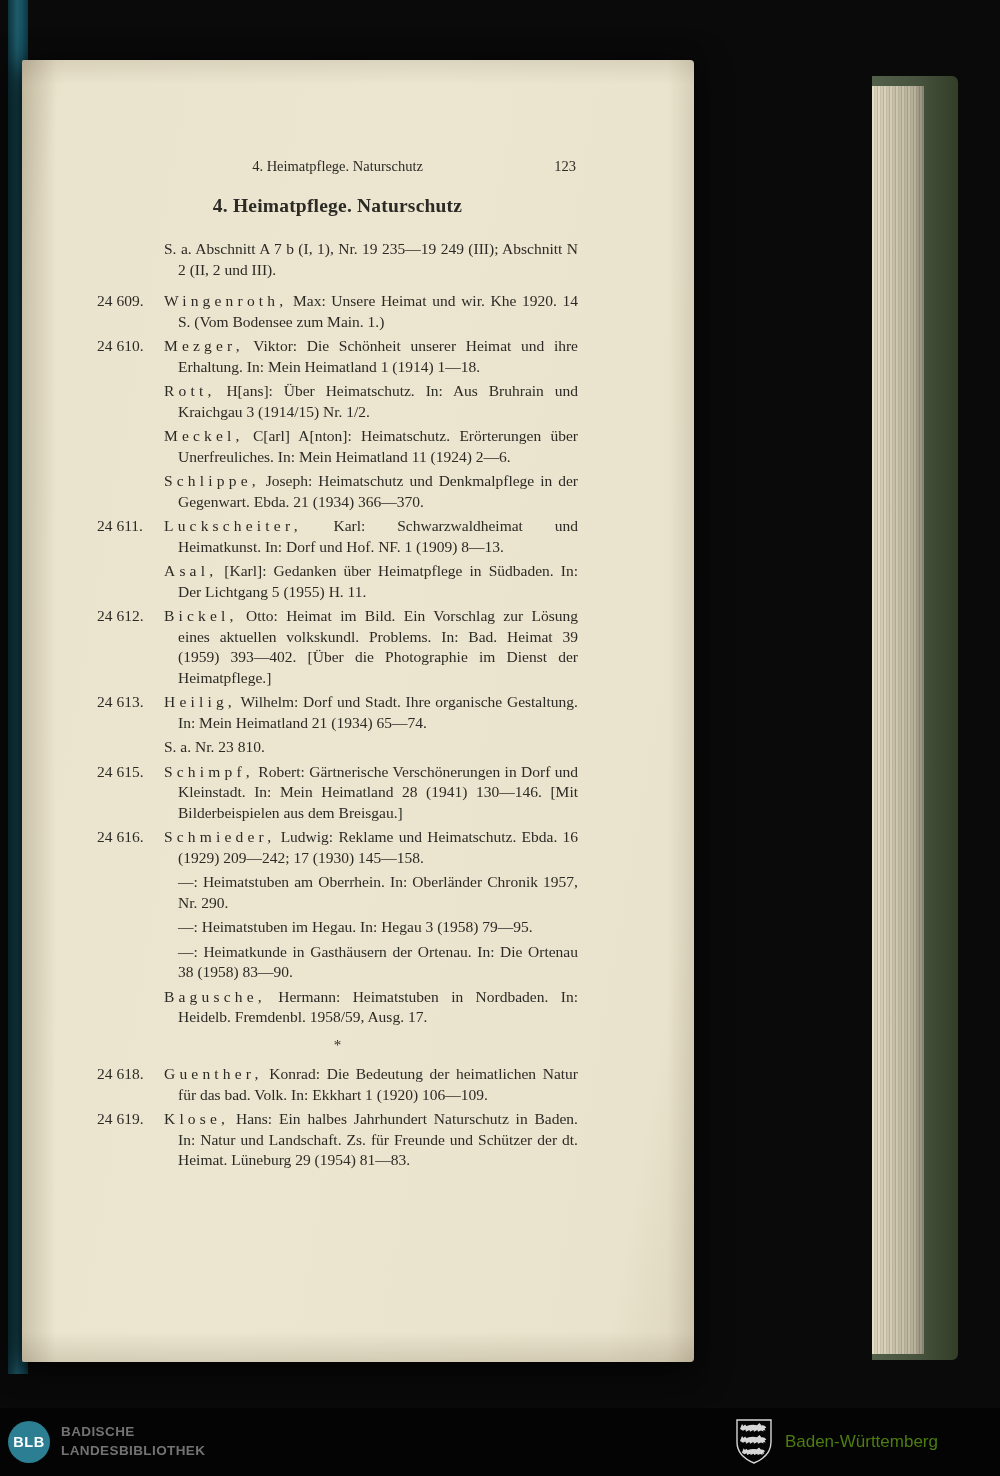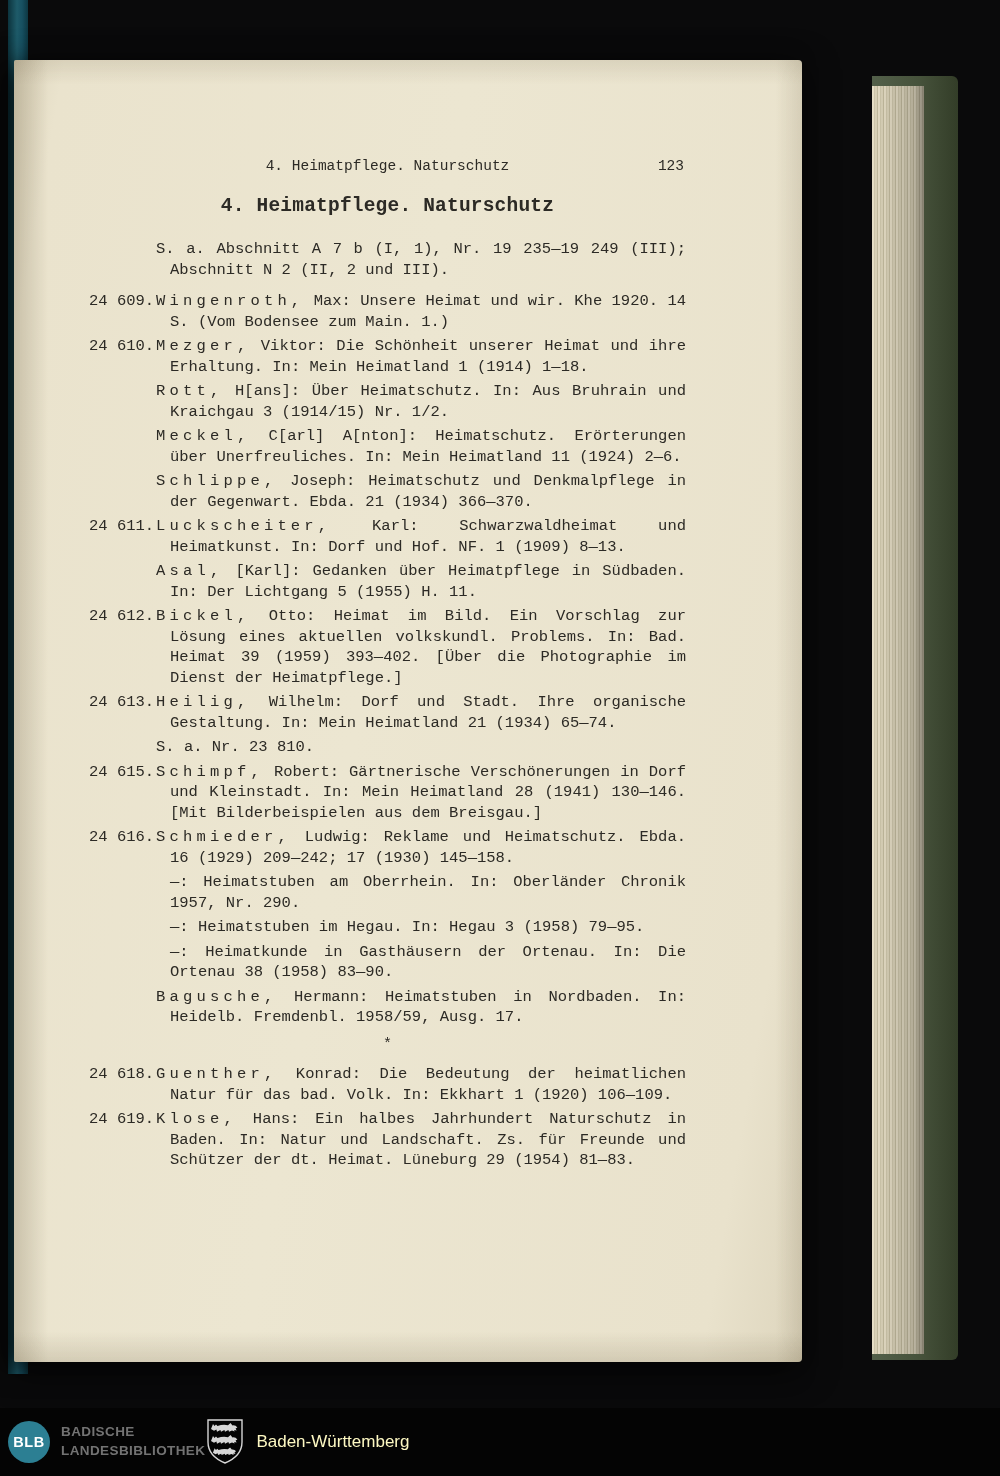--- a/index.html
+++ b/index.html
@@ -21,25 +21,24 @@
     border-radius:0 6px 6px 0;
     background:linear-gradient(90deg,#53604a 0%,#46523b 55%,#333d28 100%);
   }
   .page-stack {
     position:absolute; left:872px; top:86px; width:52px; height:1268px;
     background:
       linear-gradient(90deg, rgba(0,0,0,0) 0%, rgba(0,0,0,0.18) 80%, rgba(0,0,0,0.38) 100%),
       repeating-linear-gradient(90deg,#e6dec6 0 2px,#cfc7ac 2px 3px,#dbd3b9 3px 5px,#c3bb9f 5px 6px);
   }
   .page {
-    position:absolute; left:14px; top:60px; width:788px; height:1302px;
+    position:absolute; left:22px; top:60px; width:672px; height:1302px;
     background:linear-gradient(100deg,#ded6be 0%,#eae3cd 5%,#ece6d1 45%,#e9e2cc 90%,#ddd5bd 100%);
     box-shadow:-14px 6px 26px rgba(0,0,0,0.5), 0 8px 34px rgba(0,0,0,0.55);
     border-radius:2px 4px 4px 2px;
-    font-family:Liberation Mono, monospace;
   }
   .page::before {
     content:""; position:absolute; inset:0; border-radius:inherit; pointer-events:none;
     background:
       linear-gradient(90deg, rgba(70,55,25,0.20) 0, rgba(70,55,25,0) 34px),
       linear-gradient(270deg, rgba(70,55,25,0.12) 0, rgba(70,55,25,0) 26px),
       linear-gradient(180deg, rgba(70,55,25,0.10) 0, rgba(70,55,25,0) 24px),
       linear-gradient(0deg, rgba(70,55,25,0.14) 0, rgba(70,55,25,0) 30px);
   }
 
@@ -64,36 +63,36 @@
     hyphens:none;
   }
   .txt.dash { text-indent:0; }
   .author { letter-spacing:0.27em; }
   .sep { text-align:center; margin:7px 0 9px 0; font-size:15px; }
 
   
   .footer {
     position:absolute; left:0; top:1408px; width:1000px; height:68px;
     background:#040404; box-sizing:border-box;
-    display:flex; align-items:center; 
+    display:flex; align-items:center; justify-content:space-between;
     padding:0 62px 0 8px;
     font-family:"Liberation Sans",sans-serif;
   }
   .footer-left { display:flex; align-items:center; gap:11px; }
   .blb-circle {
     width:42px; height:42px; border-radius:50%;
     background:#2c7f93; color:#ffffff;
     display:flex; align-items:center; justify-content:center;
     font-weight:bold; font-size:14.5px; letter-spacing:0.5px;
   }
   .lib-name {
     color:#737373; font-weight:bold; font-size:13.5px;
     line-height:1.4; letter-spacing:0.4px;
   }
-  .footer-right { display:flex; align-items:center; gap:11px; color:#fef9c3; font-size:17px; }
+  .footer-right { display:flex; align-items:center; gap:11px; color:#4d7c0f; font-size:17px; }
   .coa { display:block; }
 </style>
 </head>
 <body>
 
 <div class="spine"></div>
 <div class="cover-edge"></div>
 <div class="page-stack"></div>
 
 <div class="page">

